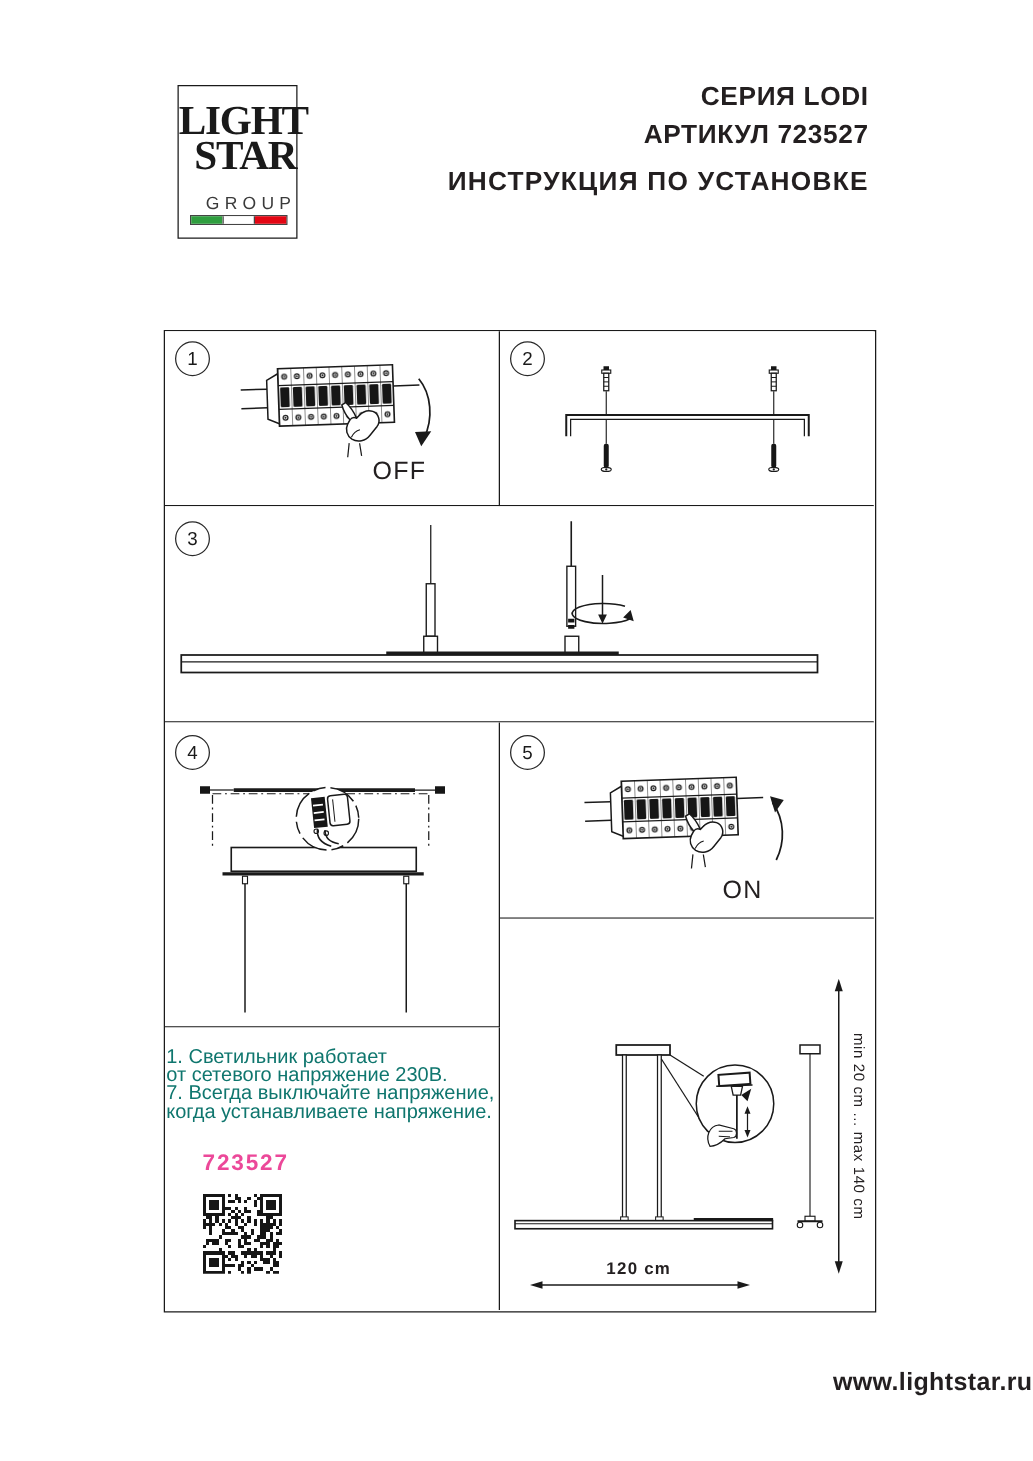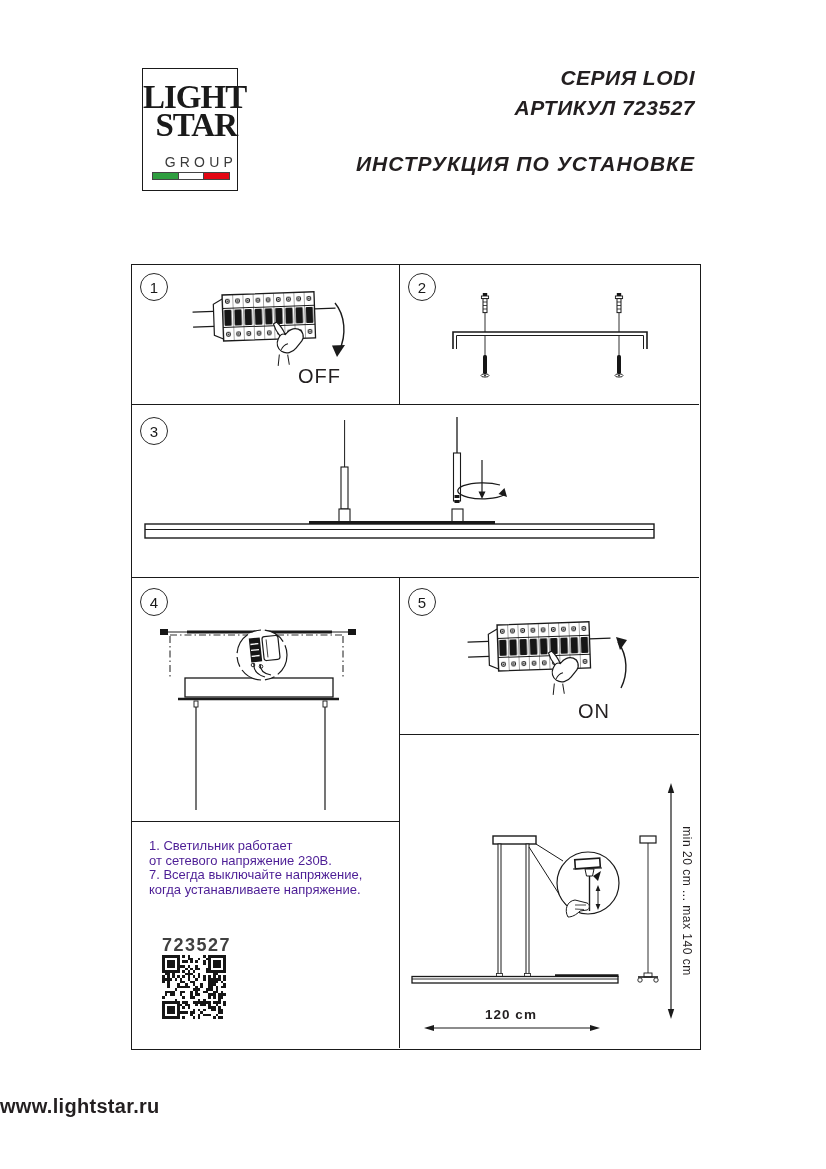--- a/index.html
+++ b/index.html
@@ -15,47 +15,47 @@
             font-weight:700;font-size:33px;line-height:28px;letter-spacing:-1px;color:#1a1a1a;}
   .logo-light{margin-top:14px;}
   .logo-group{font-size:14px;letter-spacing:4.2px;color:#3a3a3a;margin-top:15px;margin-left:4px;}
   .logo-flag{position:absolute;left:9px;bottom:10px;width:78px;height:8px;display:flex;
              border:0.8px solid #444;box-sizing:border-box;}
   .logo-flag span{flex:1;}
   .flag-green{background:#2f9e3f;}
   .flag-white{background:#ffffff;border-left:0.8px solid #444;border-right:0.8px solid #444;}
   .flag-red{background:#e30613;}
 
-  .header-text{position:absolute;top:63px;right:131px;text-align:right;font-style:italic;}
+  .header-text{position:absolute;top:63px;right:131px;text-align:right;}
   .hseries{font-size:21px;font-weight:700;line-height:30px;letter-spacing:0.5px;}
-  .htitle{margin-top:28px;font-size:21px;font-weight:700;line-height:26px;letter-spacing:1px;}
+  .htitle{margin-top:10px;font-size:21px;font-weight:700;line-height:26px;letter-spacing:1px;}
 
   
   .grid{position:absolute;left:131px;top:264px;width:570px;height:786px;
         border:1.6px solid #1a1a1a;box-sizing:border-box;}
   .panel{position:absolute;box-sizing:border-box;background:#fff;}
   .p1{left:0;top:0;width:268px;height:140px;border-right:1.5px solid #1a1a1a;border-bottom:1.5px solid #1a1a1a;}
   .p2{left:268px;top:0;width:299px;height:140px;border-bottom:1.5px solid #1a1a1a;}
   .p3{left:0;top:140px;width:567px;height:173px;border-bottom:1.5px solid #1a1a1a;}
   .p4{left:0;top:313px;width:268px;height:244px;border-right:1.5px solid #1a1a1a;border-bottom:1.5px solid #1a1a1a;}
   .p5{left:268px;top:313px;width:299px;height:157px;border-bottom:1.5px solid #1a1a1a;}
   .pnotes{left:0;top:557px;width:268px;height:226px;border-right:1.5px solid #1a1a1a;}
   .pdiag{left:268px;top:470px;width:299px;height:313px;}
 
   .badge{position:absolute;left:8px;top:8px;width:26px;height:26px;border:1.5px solid #2a2a2a;
          border-radius:50%;display:flex;align-items:center;justify-content:center;
          font-size:15px;color:#1a1a1a;background:#fff;z-index:2;}
 
   
-  .notes-text{position:absolute;left:17px;top:17px;font-size:13px;line-height:14.6px;color:#4c1d95;}
-  .notes-article{position:absolute;left:30px;top:98px;font-size:18px;font-weight:700;letter-spacing:1.5px;color:#404040;margin-top:15px;}
+  .notes-text{position:absolute;left:1px;top:17px;font-size:16px;line-height:14.6px;color:#0f766e;}
+  .notes-article{position:absolute;left:30px;top:98px;font-size:18px;font-weight:700;letter-spacing:1.5px;color:#ec4899;}
   .qr{position:absolute;left:30px;top:133px;width:64px;height:64px;}
 
   
-  .footer{position:absolute;left:0;top:1095px;width:100%;text-align:left;
+  .footer{position:absolute;left:0;top:1095px;width:100%;text-align:right;
           font-size:20px;font-weight:700;letter-spacing:0.3px;}
 </style>
 </head>
 <body>
 
 <svg width="0" height="0" style="position:absolute">
   <defs>
     <pattern id="bmod" width="10.2" height="46" patternUnits="userSpaceOnUse">
       <line x1="0" y1="0" x2="0" y2="46" stroke="#1a1a1a" stroke-width="0.8"></line>
       <circle cx="5.1" cy="6.5" r="1.9" fill="none" stroke="#1a1a1a" stroke-width="1"></circle>

